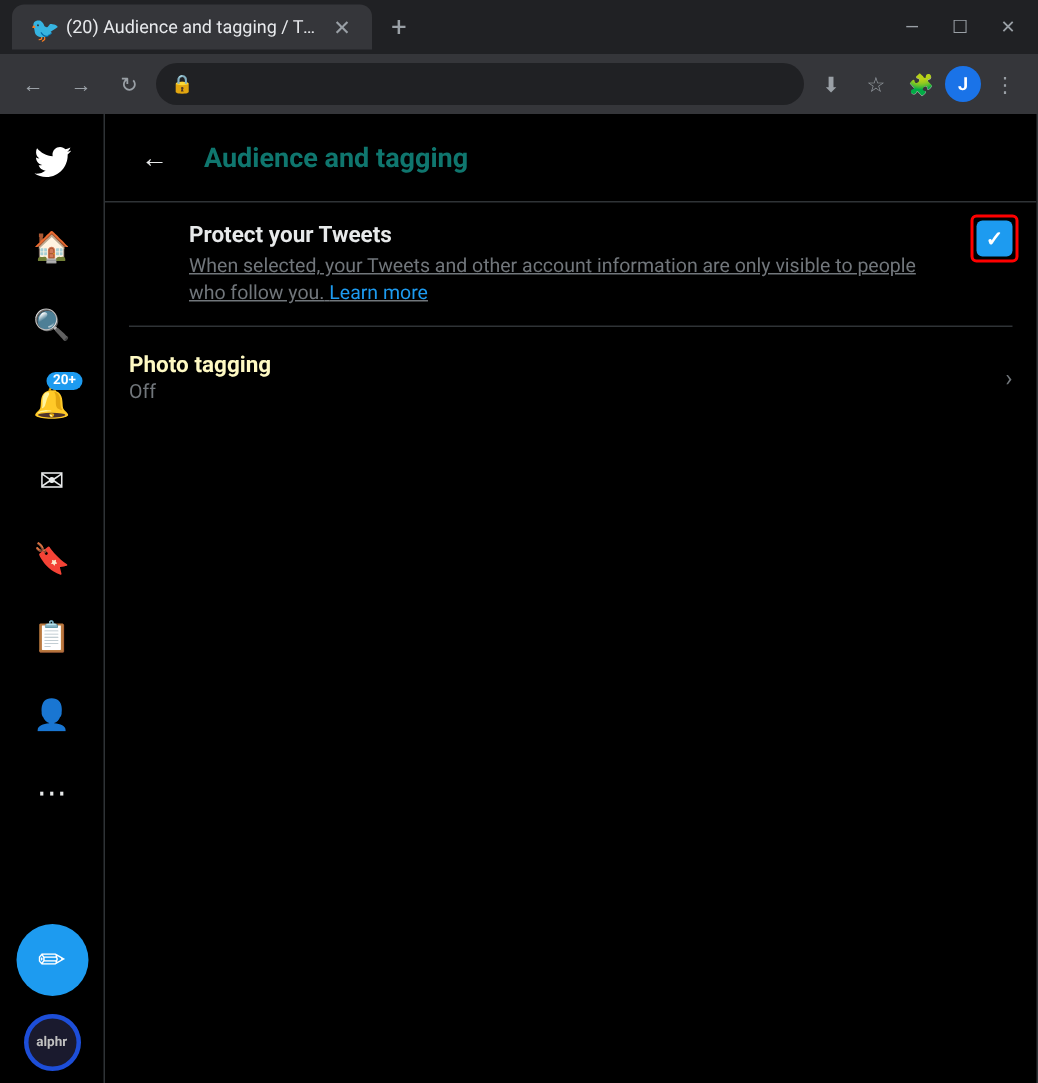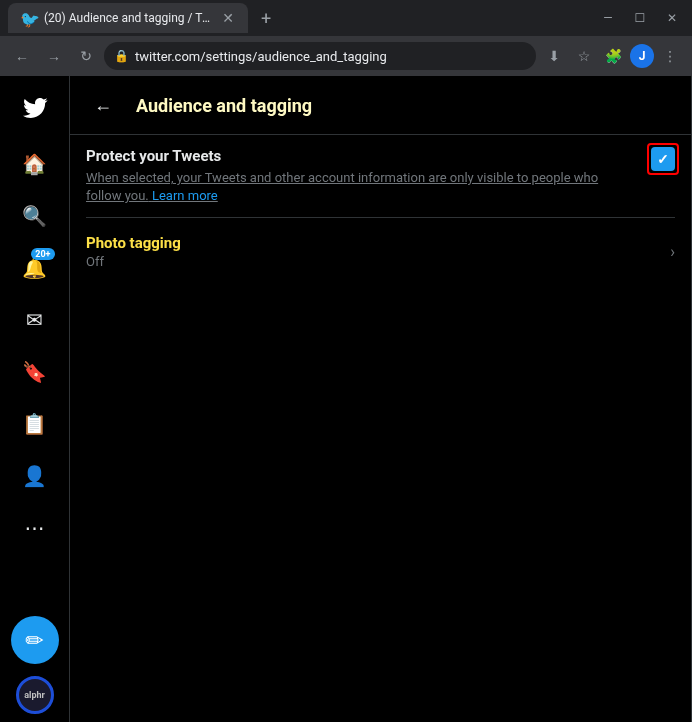--- a/index.html
+++ b/index.html
@@ -35,41 +35,41 @@
     .sidebar-item.notification { position: relative; }
     .notification-badge { position: absolute; top: 4px; right: 4px; background: #1d9bf0; color: #fff; font-size: 9px; font-weight: bold; border-radius: 10px; padding: 1px 4px; min-width: 18px; text-align: right; }
     .sidebar-compose { width: 48px; height: 48px; background: #1d9bf0; border-radius: 50%; display: flex; align-items: center; justify-content: center; color: #fff; font-size: 22px; cursor: pointer; margin-top: auto; }
     .sidebar-alphr { width: 38px; height: 38px; border-radius: 50%; background: #1a1a2e; border: 3px solid #1d4ed8; display: flex; align-items: center; justify-content: center; margin-top: 8px; overflow: hidden; }
     .alphr-text { color: #c0c0c0; font-size: 9px; font-weight: bold; }
 
     
     .main-content { flex: 1; display: flex; flex-direction: column; overflow-y: auto; border-right: 1px solid #2f3336; }
     .page-header { display: flex; align-items: center; padding: 12px 16px; gap: 16px; border-bottom: 1px solid #2f3336; }
     .back-btn { color: #e7e9ea; font-size: 18px; cursor: pointer; width: 34px; height: 34px; display: flex; align-items: center; justify-content: center; border-radius: 50%; }
-    .page-title { color: #fef9c3; font-size: 18px; font-weight: 700; }
+    .page-title { color: #0f766e; font-size: 18px; font-weight: 700; }
     .page-subtitle { color: #71767b; font-size: 14px; padding: 12px 16px; }
 
     
     .settings-section { padding: 0 16px; }
     .setting-row { display: flex; align-items: flex-start; justify-content: space-between; padding: 12px 0; }
-    .setting-info { flex: 1; padding-right: 16px; }
+    .setting-info { flex: 1; padding-right: 16px; margin-left: 40px; }
     .setting-title { color: #e7e9ea; font-size: 15px; font-weight: 700; margin-bottom: 4px; }
     .setting-description { color: #71767b; font-size: 13px; line-height: 1.4; text-decoration: underline; }
     .learn-more { color: #1d9bf0; text-decoration: none; }
 
     
     .checkbox-wrapper { position: relative; }
     .checkbox-highlight { position: absolute; top: -4px; left: -4px; right: -4px; bottom: -4px; border: 2px solid #f00; border-radius: 4px; pointer-events: none; }
     .custom-checkbox { width: 24px; height: 24px; background: #1d9bf0; border-radius: 4px; display: flex; align-items: center; justify-content: center; cursor: pointer; }
     .checkmark { color: #fff; font-size: 14px; font-weight: bold; }
 
     
     .nav-setting-row { display: flex; align-items: center; justify-content: space-between; padding: 16px 0; border-top: 1px solid #2f3336; cursor: pointer; }
     .nav-setting-info { flex: 1; }
-    .nav-setting-title { color: #fde047; font-size: 15px; font-weight: 700; margin-bottom: 2px; }
+    .nav-setting-title { color: #fef9c3; font-size: 15px; font-weight: 700; margin-bottom: 2px; }
     .nav-setting-value { color: #71767b; font-size: 13px; }
     .chevron-right { color: #71767b; font-size: 16px; }
   </style>
 </head>
 <body>
 
 <div class="browser-chrome">
 
   <div class="browser-titlebar">
     <div class="browser-tab">
@@ -84,21 +84,20 @@
       <div class="win-btn">✕</div>
     </div>
   </div>
 
   <div class="browser-toolbar">
     <div class="nav-btn">←</div>
     <div class="nav-btn">→</div>
     <div class="nav-btn">↻</div>
     <div class="address-bar">
       <span class="address-lock">🔒</span>
-      <span class="address-text">twitter.com/settings/audience_and_tagging</span>
     </div>
     <div class="toolbar-icons">
       <div class="toolbar-icon">⬇</div>
       <div class="toolbar-icon">☆</div>
       <div class="toolbar-icon">🧩</div>
       <div class="profile-icon">J</div>
       <div class="toolbar-icon">⋮</div>
     </div>
   </div>
 </div>

